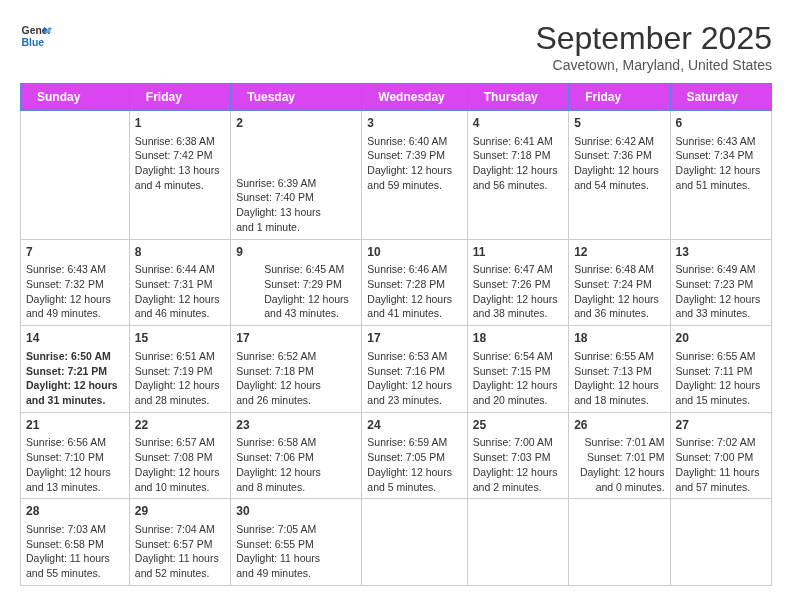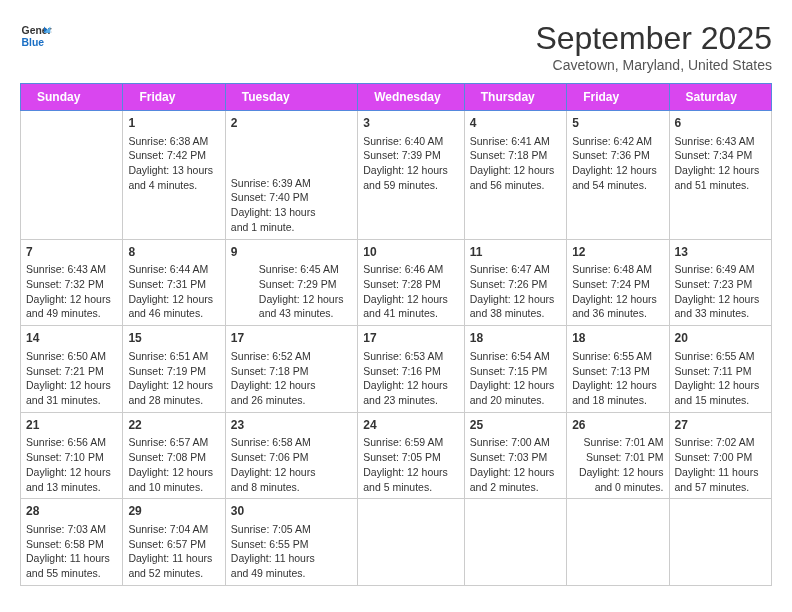--- a/index.html
+++ b/index.html
@@ -196,21 +196,21 @@
           <span class="day-num">13</span>
           <div class="day-info" style="white-space: pre-line;">Sunrise: 6:49 AM
 Sunset: 7:23 PM
 Daylight: 12 hours
 and 33 minutes.</div>
         </td>
       </tr>
       <tr class="week-row">
         <td>
           <span class="day-num">14</span>
-          <div class="day-info" style="white-space: pre-line;">Sunrise: 6:50 AM
+          <div class="day-info" style="white-space: pre-line; font-weight: bold;">Sunrise: 6:50 AM
 Sunset: 7:21 PM
 Daylight: 12 hours
 and 31 minutes.</div>
         </td>
         <td>
           <span class="day-num">15</span>
           <div class="day-info" style="white-space: pre-line;">Sunrise: 6:51 AM
 Sunset: 7:19 PM
 Daylight: 12 hours
 and 28 minutes.</div>

